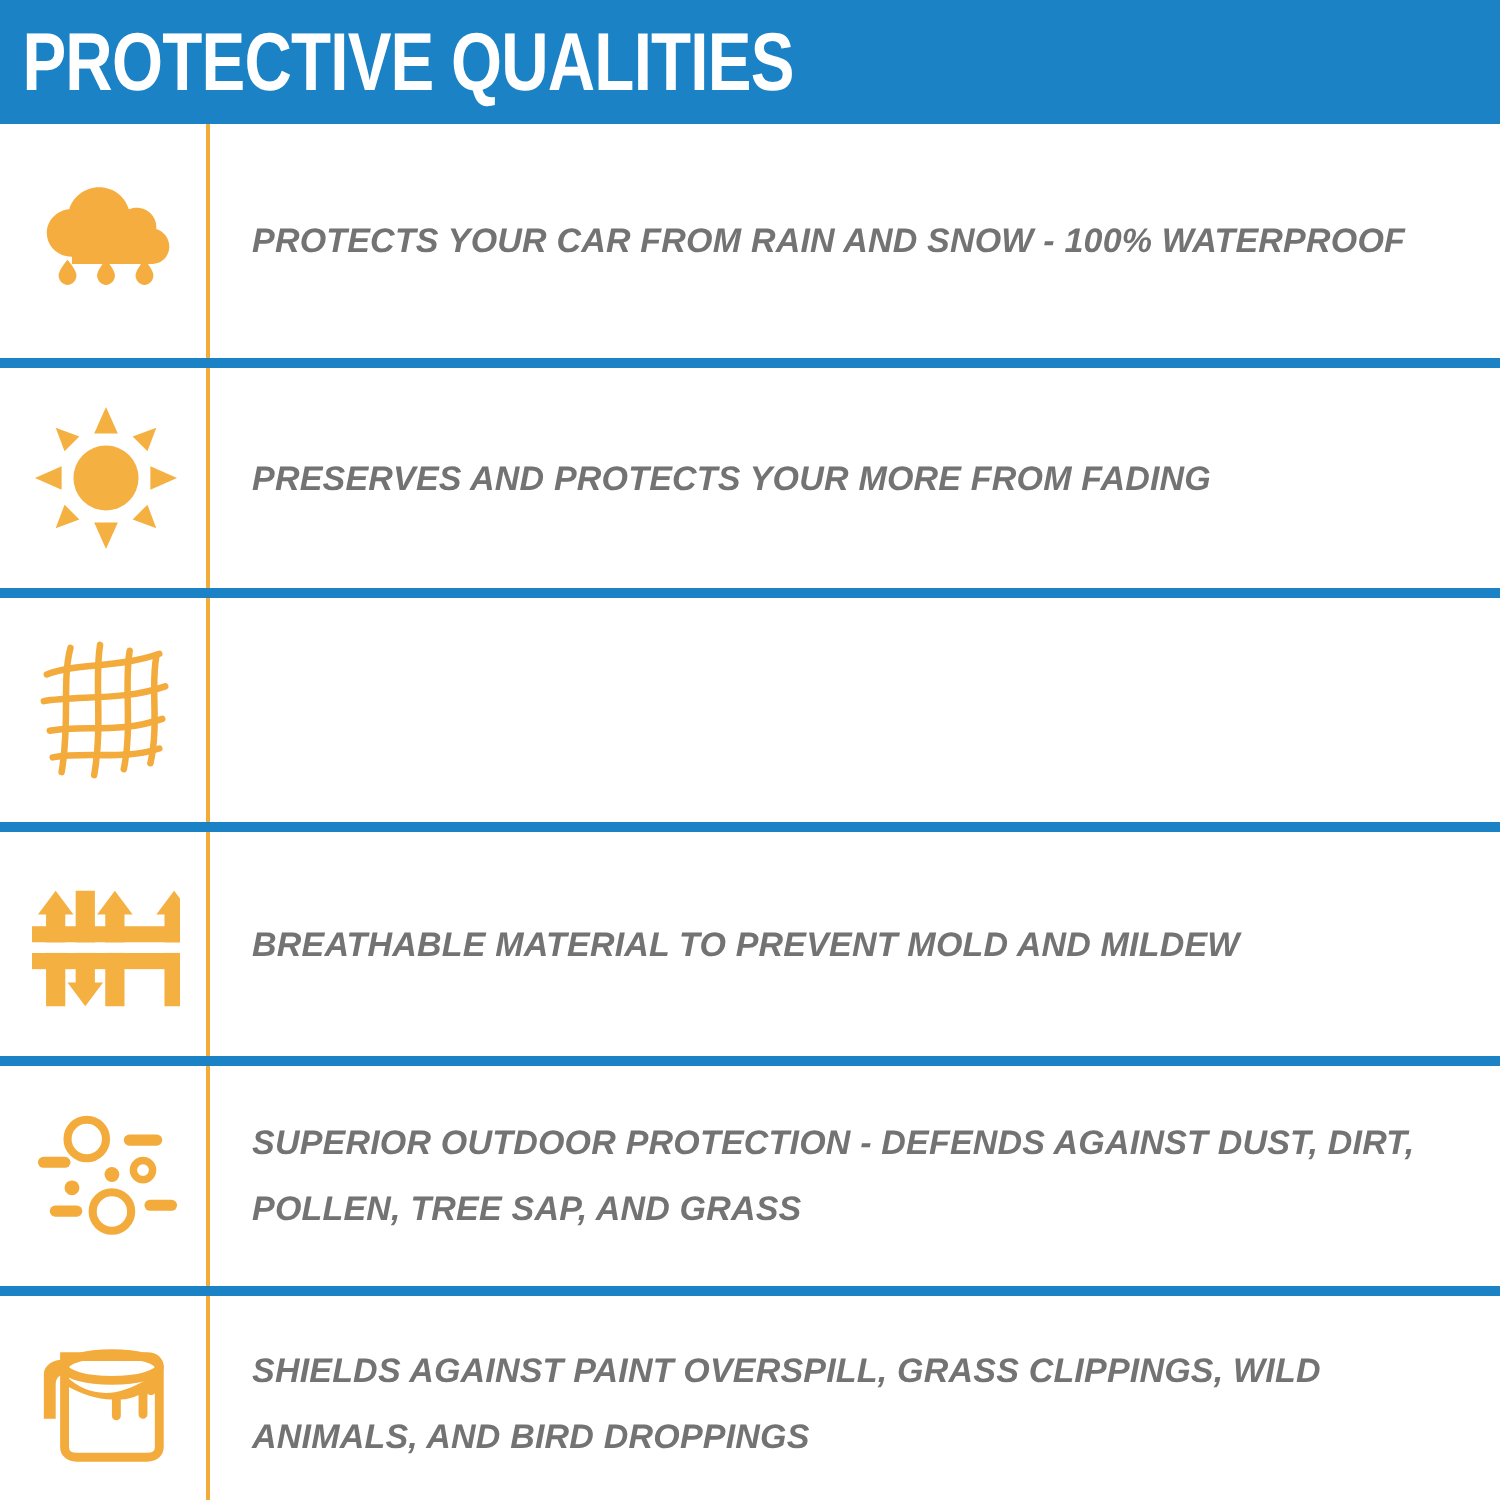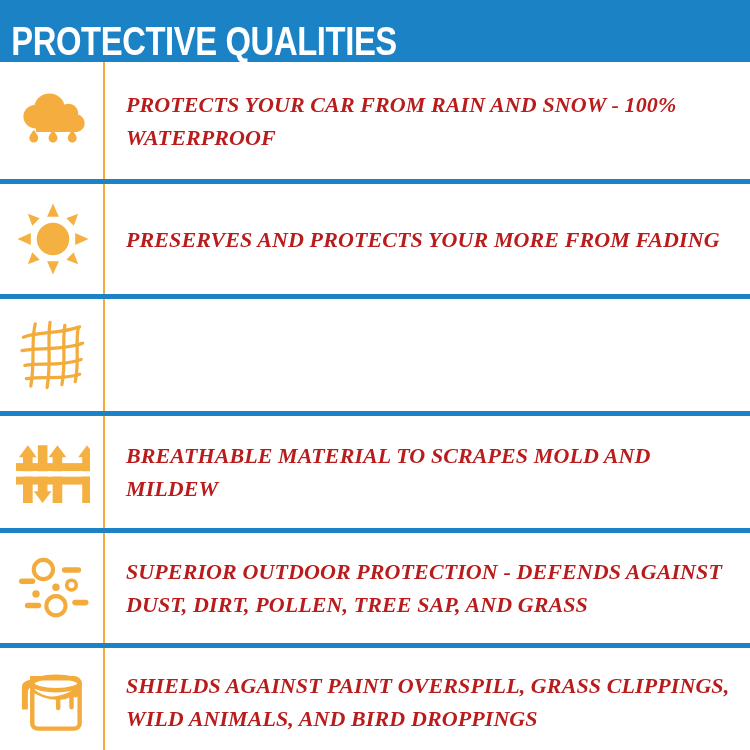--- a/index.html
+++ b/index.html
@@ -22,21 +22,21 @@
   }
 
   
   .header-bar {
     position: relative;
     width: 750px;
     height: 62px;
     background: #1b83c5;
     box-sizing: border-box;
     display: flex;
-    align-items: flex-end;
+    align-items: center;
   }
   .header-title {
     color: #ffffff;
     font-family: "Liberation Sans Narrow", "Liberation Sans", sans-serif;
     font-weight: bold;
     font-size: 41px;
     line-height: 41px;
     letter-spacing: -0.5px;
     padding-left: 14px;
     transform: scaleX(0.80);
@@ -89,25 +89,25 @@
   .icon-wrap svg { display: block; width: 100%; height: 100%; }
 
   .text-cell {
     flex: 1 1 auto;
     display: flex;
     align-items: center;
     padding: 0 18px 0 21px;
     box-sizing: border-box;
   }
   .feature-text {
-    color: #b91c1c;
-    font-family: Liberation Serif, serif;
+    color: #737373;
+    font-family: Liberation Sans, sans-serif;
     font-weight: bold;
     font-style: italic;
-    font-size: 22px;
+    font-size: 17px;
     line-height: 33px;
     letter-spacing: 0.1px;
     margin: 0;
   }
 
   
   .row-h1 { height: 117px; }
   .row-h2 { height: 110px; }
   .row-h3 { height: 112px; }
   .row-h4 { height: 112px; }
@@ -194,21 +194,21 @@
               <path d="M36 92 L24 76 L29.5 76 L29.5 14 L42.5 14 L42.5 76 L48 76 Z"></path>
               <path d="M96 14 L108 30 L102.5 30 L102.5 92 L89.5 92 L89.5 30 L84 30 Z"></path>
             </g>
             <rect x="0" y="38" width="100" height="11" fill="#f5b042"></rect>
             <rect x="0" y="56" width="100" height="11" fill="#f5b042"></rect>
             <rect x="0" y="49" width="100" height="7" fill="#ffffff"></rect>
           </svg>
         </span>
       </div>
       <div class="text-cell">
-        <p class="feature-text">BREATHABLE MATERIAL TO SCRAPES MOLD AND MILDEW</p>
+        <p class="feature-text">BREATHABLE MATERIAL TO PREVENT MOLD AND MILDEW</p>
       </div>
     </div>
     <div class="row-sep"></div>
 
     <div class="row row-h5">
       <div class="icon-cell">
         <span class="icon-wrap">
           <svg viewBox="0 0 100 100" xmlns="http://www.w3.org/2000/svg">
             <circle cx="37" cy="25" r="13" fill="none" stroke="#f3ab3c" stroke-width="5.5"></circle>
             <circle cx="54" cy="74" r="13" fill="none" stroke="#f3ab3c" stroke-width="5.5"></circle>

